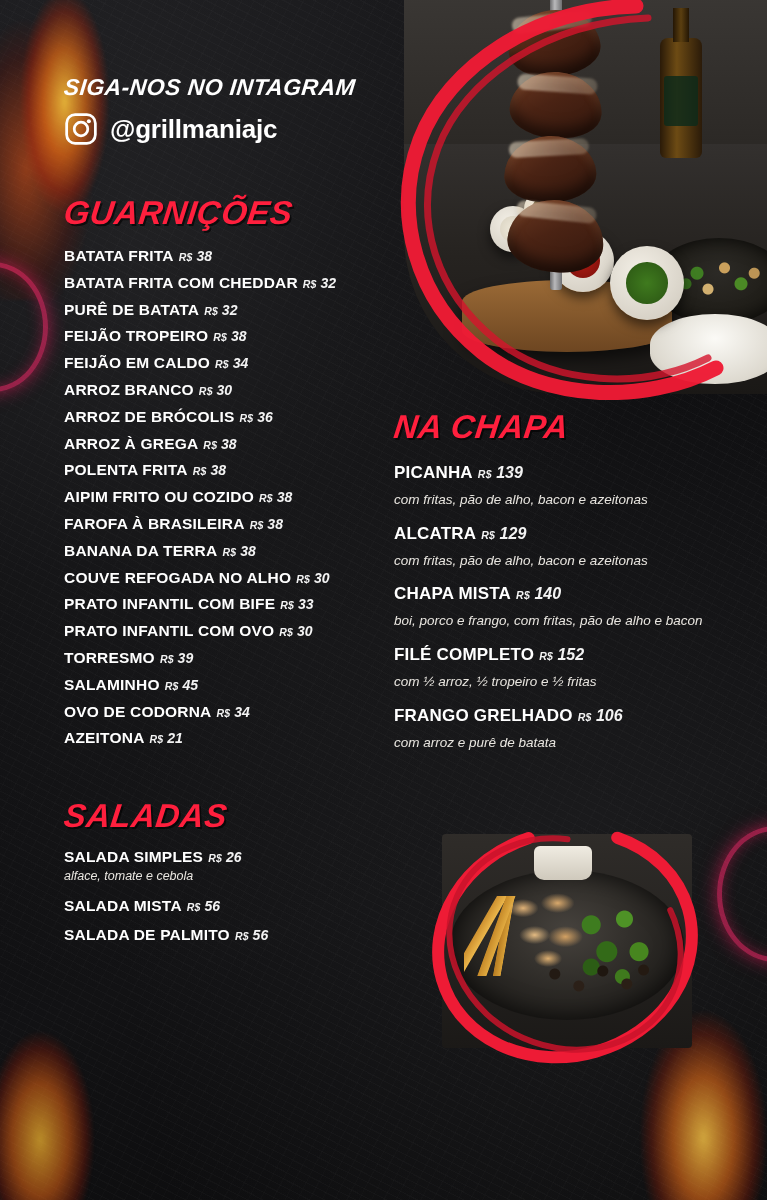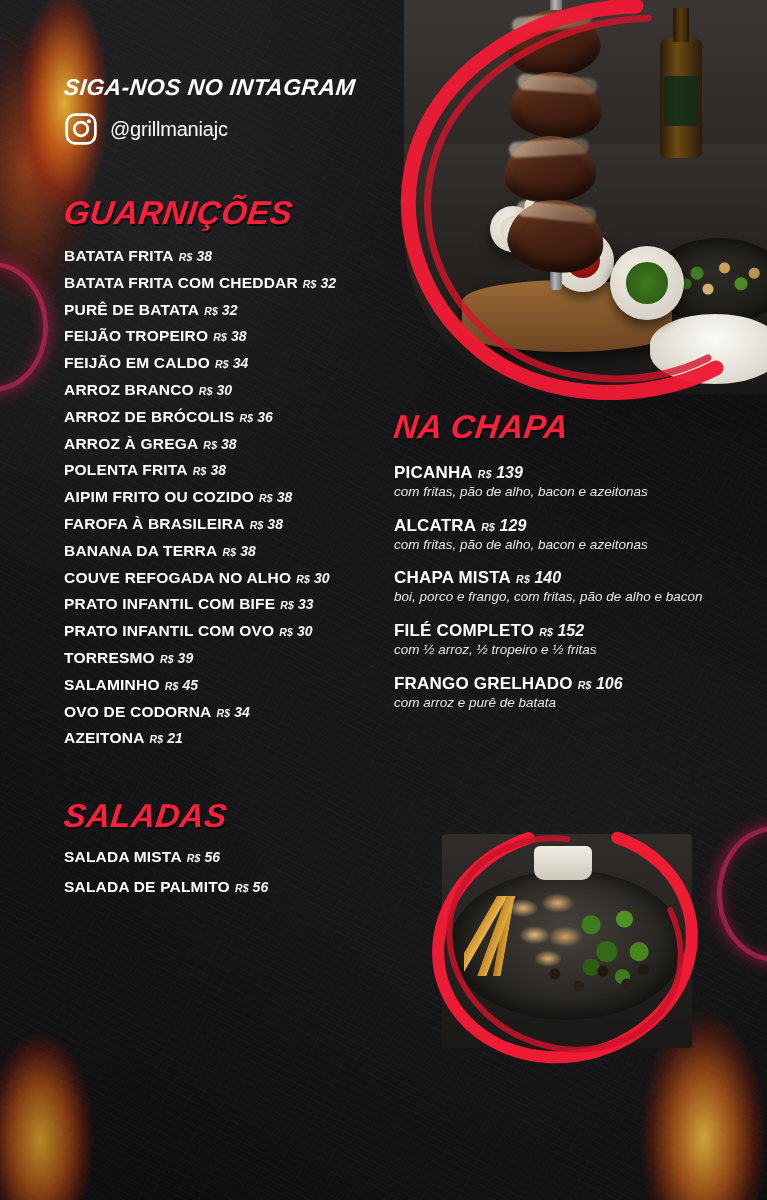--- a/index.html
+++ b/index.html
@@ -227,21 +227,21 @@
   
   .col-left { position: absolute; left: 64px; top: 74px; width: 330px; }
   .follow-title {
     color: #ffffff; font-weight: 800; font-size: 23px; letter-spacing: 0.4px;
     font-style: italic; text-transform: uppercase;
     transform: skewX(-6deg);
   }
   .handle-row { display: flex; align-items: center; gap: 12px; margin-top: 11px; }
   .ig-icon { width: 34px; height: 34px; }
   .handle {
-    color: #fff; font-size: 20px; font-weight: 400; letter-spacing: -0.2px;
+    color: #fff; font-size: 26px; font-weight: 700; letter-spacing: -0.2px;
   }
   .section-title {
     color: #ff1f3d; font-size: 33px; font-weight: 800; font-style: italic;
     letter-spacing: 0.5px; text-transform: uppercase;
     transform: skewX(-7deg);
     text-shadow: 2px 2px 0 rgba(0,0,0,0.6);
   }
   #guarnicoes-title { margin-top: 48px; }
   .items { margin-top: 16px; }
   .item { margin-bottom: 10.5px; line-height: 1.05; }
@@ -263,21 +263,21 @@
   #saladas-title { margin-top: 50px; }
   #saladas-list { margin-top: 14px; }
   #saladas-list .item { margin-bottom: 13px; }
 
   .col-right { position: absolute; left: 394px; top: 408px; width: 330px; }
   #chapa-title { font-size: 33px; }
   #chapa-list { margin-top: 18px; }
   #chapa-list .item { margin-bottom: 16px; }
   #chapa-list .item-name { font-size: 17px; }
   #chapa-list .item-price { font-size: 16px; }
-  #chapa-list .item-desc { font-size: 13.5px; margin-top: 2px; }
+  #chapa-list .item-desc { font-size: 13.5px; margin-top: 10px; }
 </style>
 </head>
 <body>
 
 <div id="page">
   <div class="texture"></div>
 
   <div class="fire fire-tl"></div>
   <div class="fire fire-bl"></div>
   <div class="fire fire-br"></div>
@@ -406,20 +406,24 @@
       </div>
       <div class="item">
         <span class="item-name">AZEITONA</span><span class="item-price"><span class="cur">R$</span> <span>21</span></span>
       </div>
     </div>
 
     <div class="section-title" id="saladas-title">SALADAS</div>
 
     <div class="items" id="saladas-list">
       <div class="item">
+        <span class="item-name">SALADA SIMPLES</span><span class="item-price"><span class="cur">R$</span> <span>26</span></span>
+        <div class="item-desc">alface, tomate e cebola</div>
+      </div>
+      <div class="item">
         <span class="item-name">SALADA MISTA</span><span class="item-price"><span class="cur">R$</span> <span>56</span></span>
       </div>
       <div class="item">
         <span class="item-name">SALADA DE PALMITO</span><span class="item-price"><span class="cur">R$</span> <span>56</span></span>
       </div>
     </div>
   </div>
 
   <div class="col-right">
     <div class="section-title" id="chapa-title">NA CHAPA</div>

